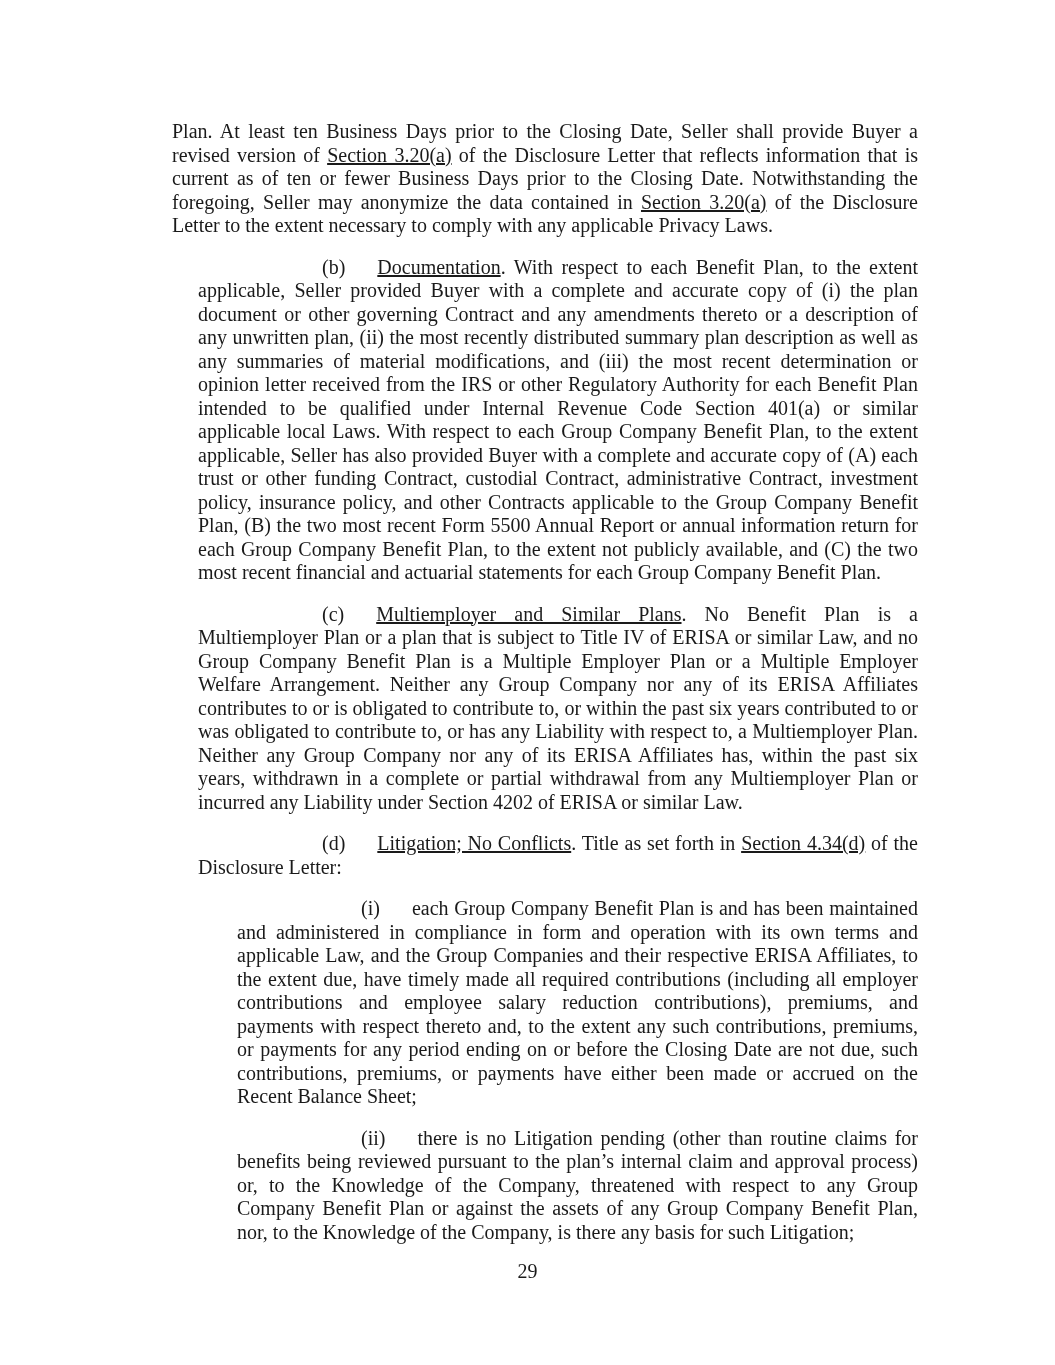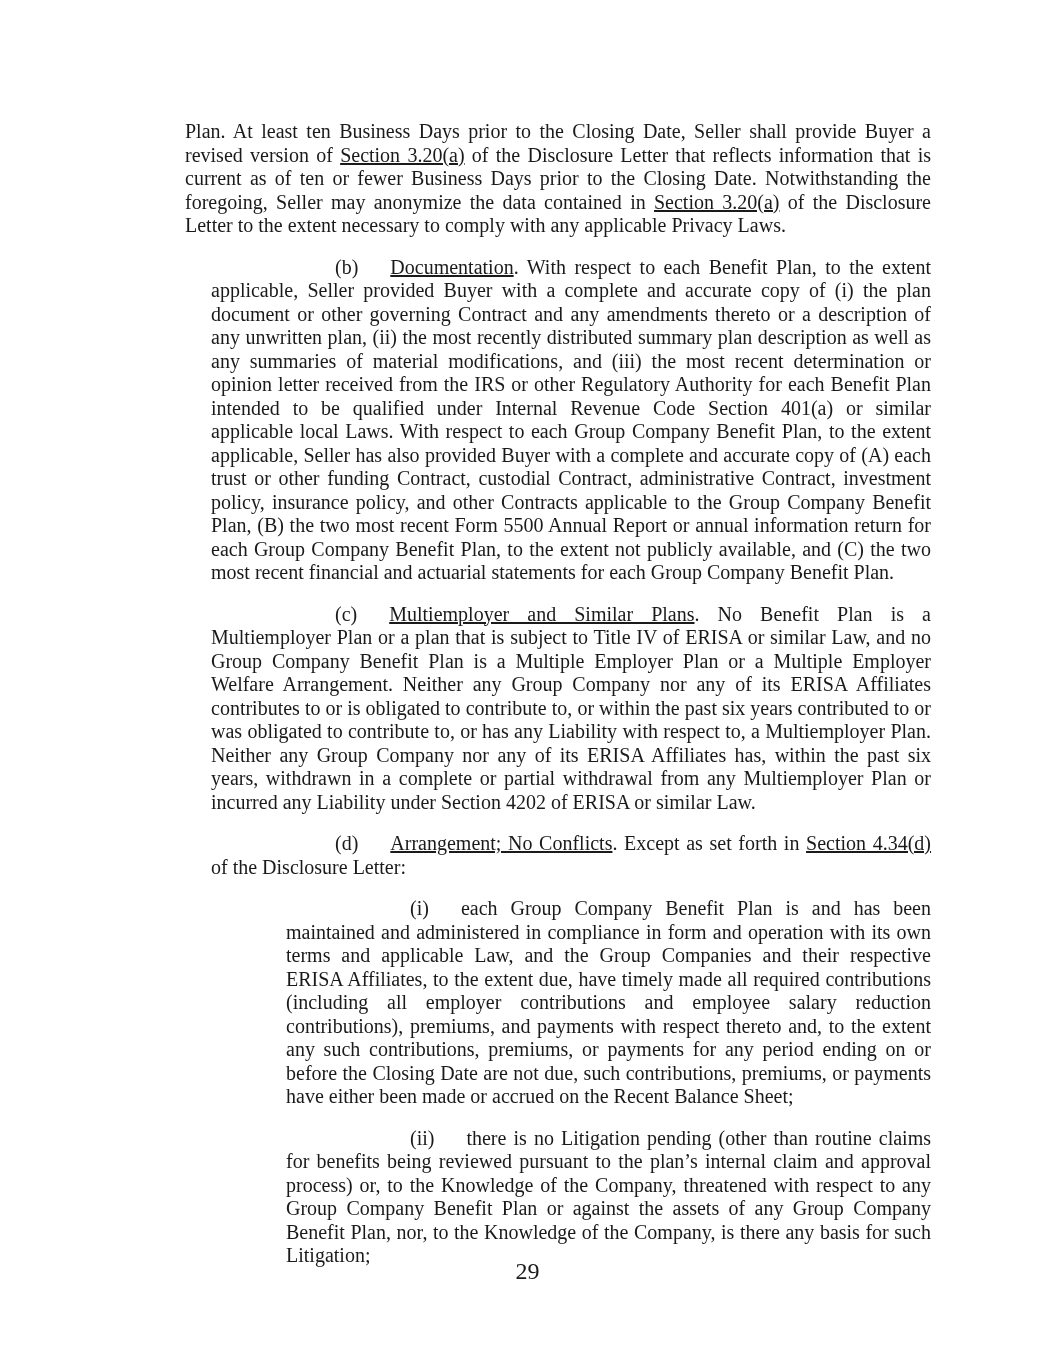--- a/index.html
+++ b/index.html
@@ -13,58 +13,58 @@
     height: 1365px;
     background: #ffffff;
     font-family: "Liberation Serif", "DejaVu Serif", serif;
     font-size: 20px;
     line-height: 23.5px;
     color: #1a1a1a;
     overflow: hidden;
   }
   .content {
     position: absolute;
-    left: 185px;
+    left: 172px;
     top: 120px;
     width: 746px;
   }
   .para {
     margin: 0 0 18px 0;
     text-align: justify;
   }
   .para.indent {
     text-indent: 124px;
     margin-left: 26px;
   }
   .para.sub {
-    margin-left: 101px;
+    margin-left: 65px;
     text-indent: 124px;
   }
   .u {
     text-decoration: underline;
   }
   .tab {
     display: inline-block;
     width: 32px;
   }
   .footer {
     position: absolute;
     top: 1260px;
     left: 0;
     width: 100%;
     text-align: center;
-    font-size: 24px;
+    font-size: 20px;
   }
 </style>
 </head>
 <body>
 
 <div class="page">
   <div class="content">
       <p class="para body"><span>Plan. At least ten Business Days prior to the Closing Date, Seller shall provide Buyer a revised version of </span><span class="u">Section 3.20(a)</span><span> of the Disclosure Letter that reflects information that is current as of ten or fewer Business Days prior to the Closing Date. Notwithstanding the foregoing, Seller may anonymize the data contained in </span><span class="u">Section 3.20(a)</span><span> of the Disclosure Letter to the extent necessary to comply with any applicable Privacy Laws.</span></p>
       <p class="para body indent"><span>(b)</span><span class="tab"></span><span class="u">Documentation</span><span>. With respect to each Benefit Plan, to the extent applicable, Seller provided Buyer with a complete and accurate copy of (i) the plan document or other governing Contract and any amendments thereto or a description of any unwritten plan, (ii) the most recently distributed summary plan description as well as any summaries of material modifications, and (iii) the most recent determination or opinion letter received from the IRS or other Regulatory Authority for each Benefit Plan intended to be qualified under Internal Revenue Code Section 401(a) or similar applicable local Laws. With respect to each Group Company Benefit Plan, to the extent applicable, Seller has also provided Buyer with a complete and accurate copy of (A) each trust or other funding Contract, custodial Contract, administrative Contract, investment policy, insurance policy, and other Contracts applicable to the Group Company Benefit Plan, (B) the two most recent Form 5500 Annual Report or annual information return for each Group Company Benefit Plan, to the extent not publicly available, and (C) the two most recent financial and actuarial statements for each Group Company Benefit Plan.</span></p>
       <p class="para body indent"><span>(c)</span><span class="tab"></span><span class="u">Multiemployer and Similar Plans</span><span>. No Benefit Plan is a Multiemployer Plan or a plan that is subject to Title IV of ERISA or similar Law, and no Group Company Benefit Plan is a Multiple Employer Plan or a Multiple Employer Welfare Arrangement. Neither any Group Company nor any of its ERISA Affiliates contributes to or is obligated to contribute to, or within the past six years contributed to or was obligated to contribute to, or has any Liability with respect to, a Multiemployer Plan. Neither any Group Company nor any of its ERISA Affiliates has, within the past six years, withdrawn in a complete or partial withdrawal from any Multiemployer Plan or incurred any Liability under Section 4202 of ERISA or similar Law.</span></p>
-      <p class="para body indent"><span>(d)</span><span class="tab"></span><span class="u">Arrangement; No Conflicts</span><span>. Except as set forth in </span><span class="u">Section 4.34(d)</span><span> of the Disclosure Letter:</span></p>
+      <p class="para body indent"><span>(d)</span><span class="tab"></span><span class="u">Litigation; No Conflicts</span><span>. Title as set forth in </span><span class="u">Section 4.34(d)</span><span> of the Disclosure Letter:</span></p>
       <p class="para sub indent"><span>(i)</span><span class="tab"></span><span>each Group Company Benefit Plan is and has been maintained and administered in compliance in form and operation with its own terms and applicable Law, and the Group Companies and their respective ERISA Affiliates, to the extent due, have timely made all required contributions (including all employer contributions and employee salary reduction contributions), premiums, and payments with respect thereto and, to the extent any such contributions, premiums, or payments for any period ending on or before the Closing Date are not due, such contributions, premiums, or payments have either been made or accrued on the Recent Balance Sheet;</span></p>
       <p class="para sub indent"><span>(ii)</span><span class="tab"></span><span>there is no Litigation pending (other than routine claims for benefits being reviewed pursuant to the plan’s internal claim and approval process) or, to the Knowledge of the Company, threatened with respect to any Group Company Benefit Plan or against the assets of any Group Company Benefit Plan, nor, to the Knowledge of the Company, is there any basis for such Litigation;</span></p>
     </div>
   <div class="footer">29</div>
 </div>
 
 </body></html>

